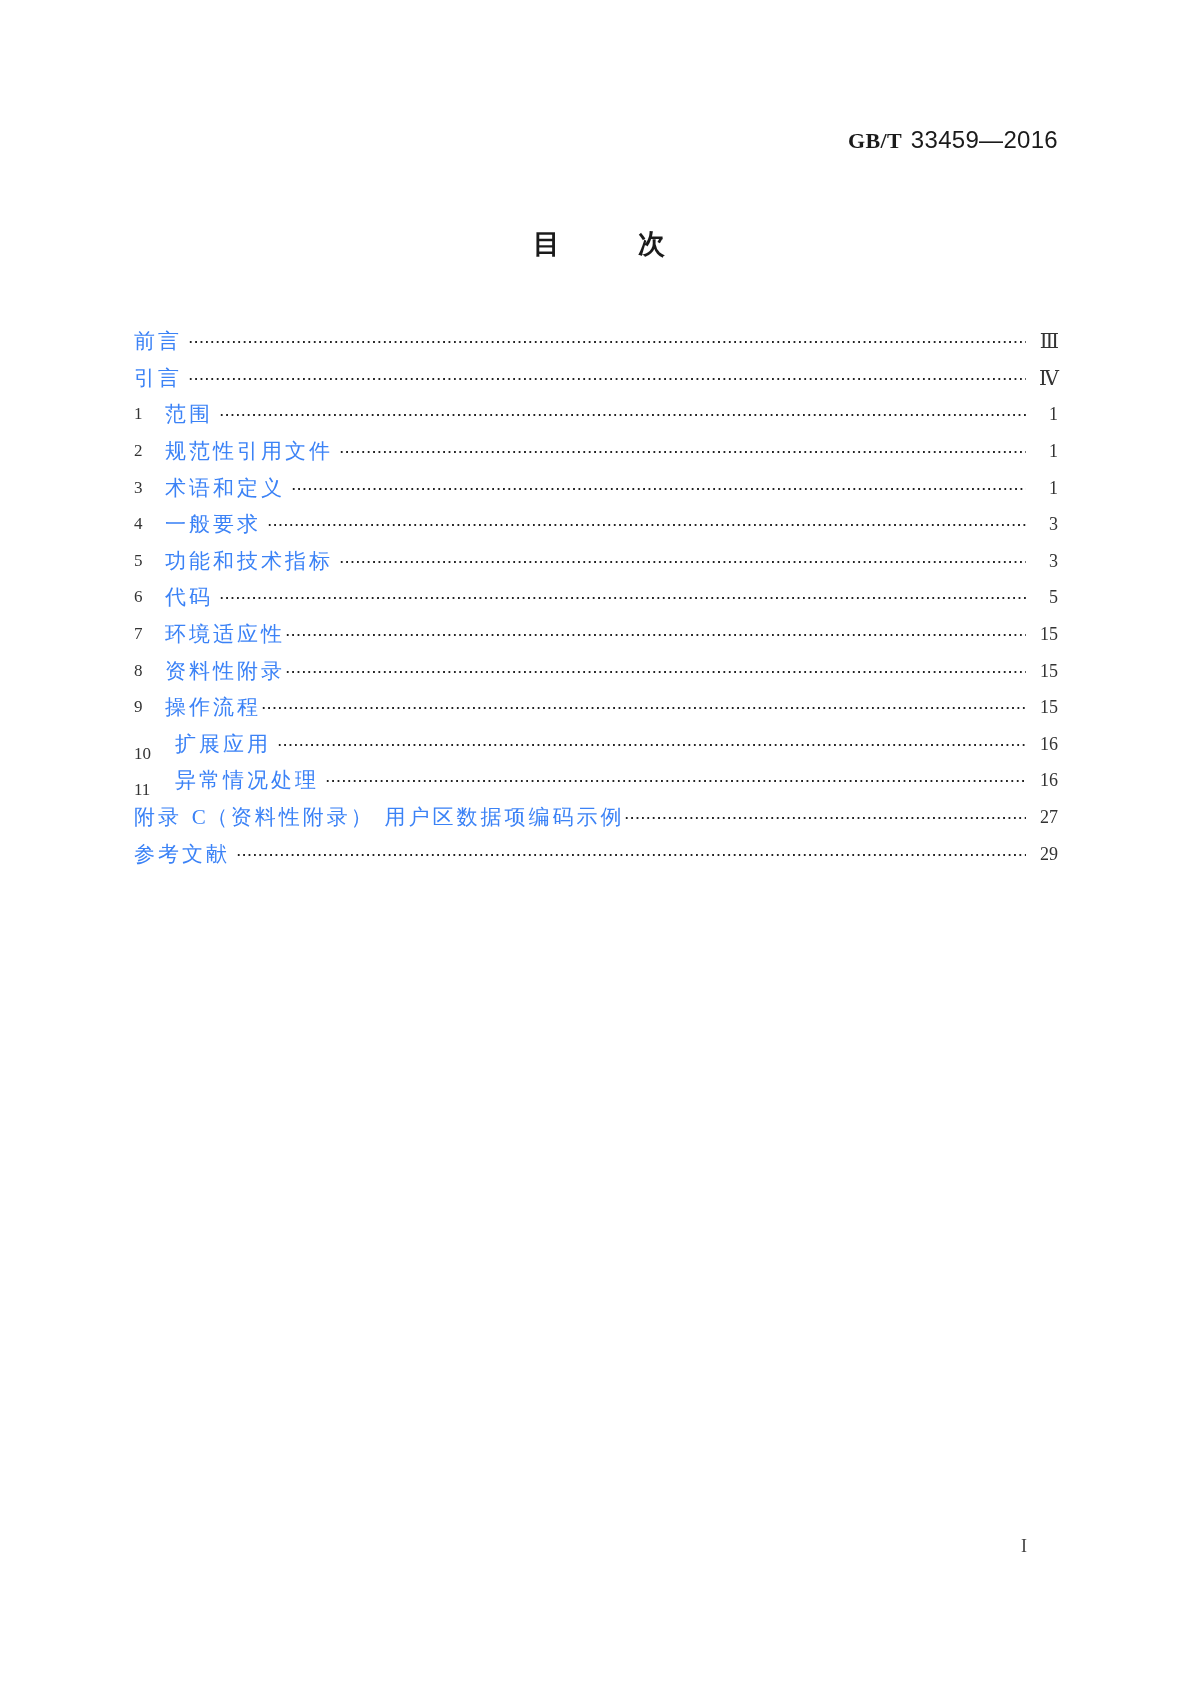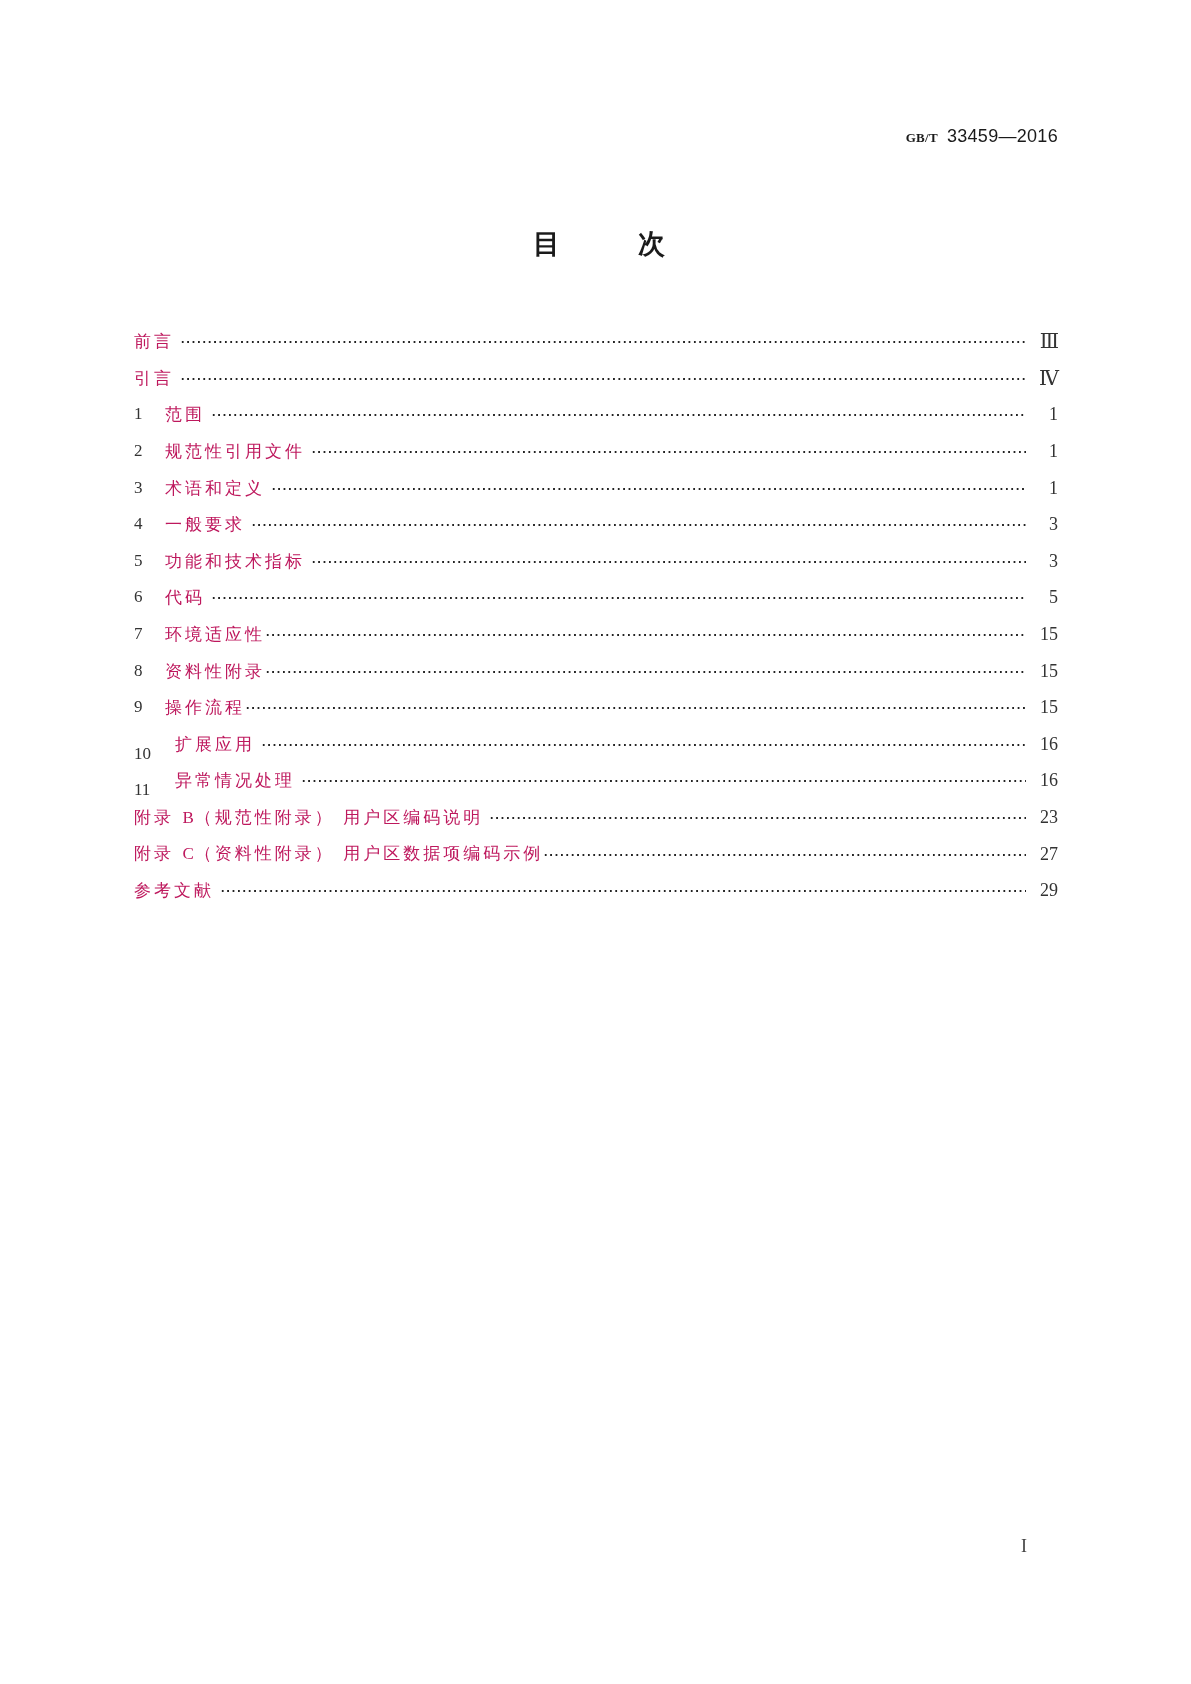--- a/index.html
+++ b/index.html
@@ -19,26 +19,26 @@
       position: absolute;
       top: 126px;
       right: 133px;
       font-size: 17px;
       letter-spacing: 0.3px;
       white-space: nowrap;
     }
     .std-code .prefix {
       font-family: "Liberation Serif", "DejaVu Serif", serif;
       font-weight: bold;
-      font-size: 13px;
+      font-size: 22px;
       margin-right: 9px;
     }
     .std-code .num {
       font-family: "Liberation Sans", "DejaVu Sans", sans-serif;
-      font-size: 18px;
+      font-size: 24px;
     }
     .toc-title {
       position: absolute;
       top: 226px;
       left: 533px;
       width: 132px;
       display: flex;
       justify-content: space-between;
       font-family: "DejaVu Sans", sans-serif;
       font-weight: bold;
@@ -63,23 +63,23 @@
     .toc-row .num {
       display: inline-block;
       font-family: "Liberation Serif", "DejaVu Serif", serif;
       font-size: 17px;
       color: #333;
     }
     .toc-row .num.w1 { width: 31px; }
     .toc-row .num.w2 { width: 41px; margin-top: 20px; }
     .toc-row .label {
       font-family: "DejaVu Sans", sans-serif;
-      font-size: 17px;
+      font-size: 21px;
       letter-spacing: 3px;
-      color: #be185d;
+      color: #3b82f6;
     }
     .toc-row .label .latin {
       font-family: "Liberation Serif", "DejaVu Serif", serif;
       letter-spacing: 1px;
     }
     .toc-row .leader {
       flex: 1;
       margin: 0 8px 0 6px;
       height: 2px;
       align-self: center;
@@ -210,29 +210,20 @@
   </div>
 
   <div class="toc-row">
     <span class="num w2">11</span>
     <span class="label">异常情况处理</span>
     <span class="leader"></span>
     <span class="page">16</span>
   </div>
 
 
-  <div class="toc-row">
-    <span class="label">
-      <span>附录</span>
-      <span class="latin">B</span><span>（规范性附录）</span>
-      <span>用户区编码说明</span>
-    </span>
-    <span class="leader"></span>
-    <span class="page">23</span>
-  </div>
 
   <div class="toc-row">
     <span class="label">
       <span>附录</span>
       <span class="latin">C</span><span>（资料性附录）</span>
       <span>用户区数据项编码示例</span>
     </span>
     <span class="leader tight"></span>
     <span class="page">27</span>
   </div>

